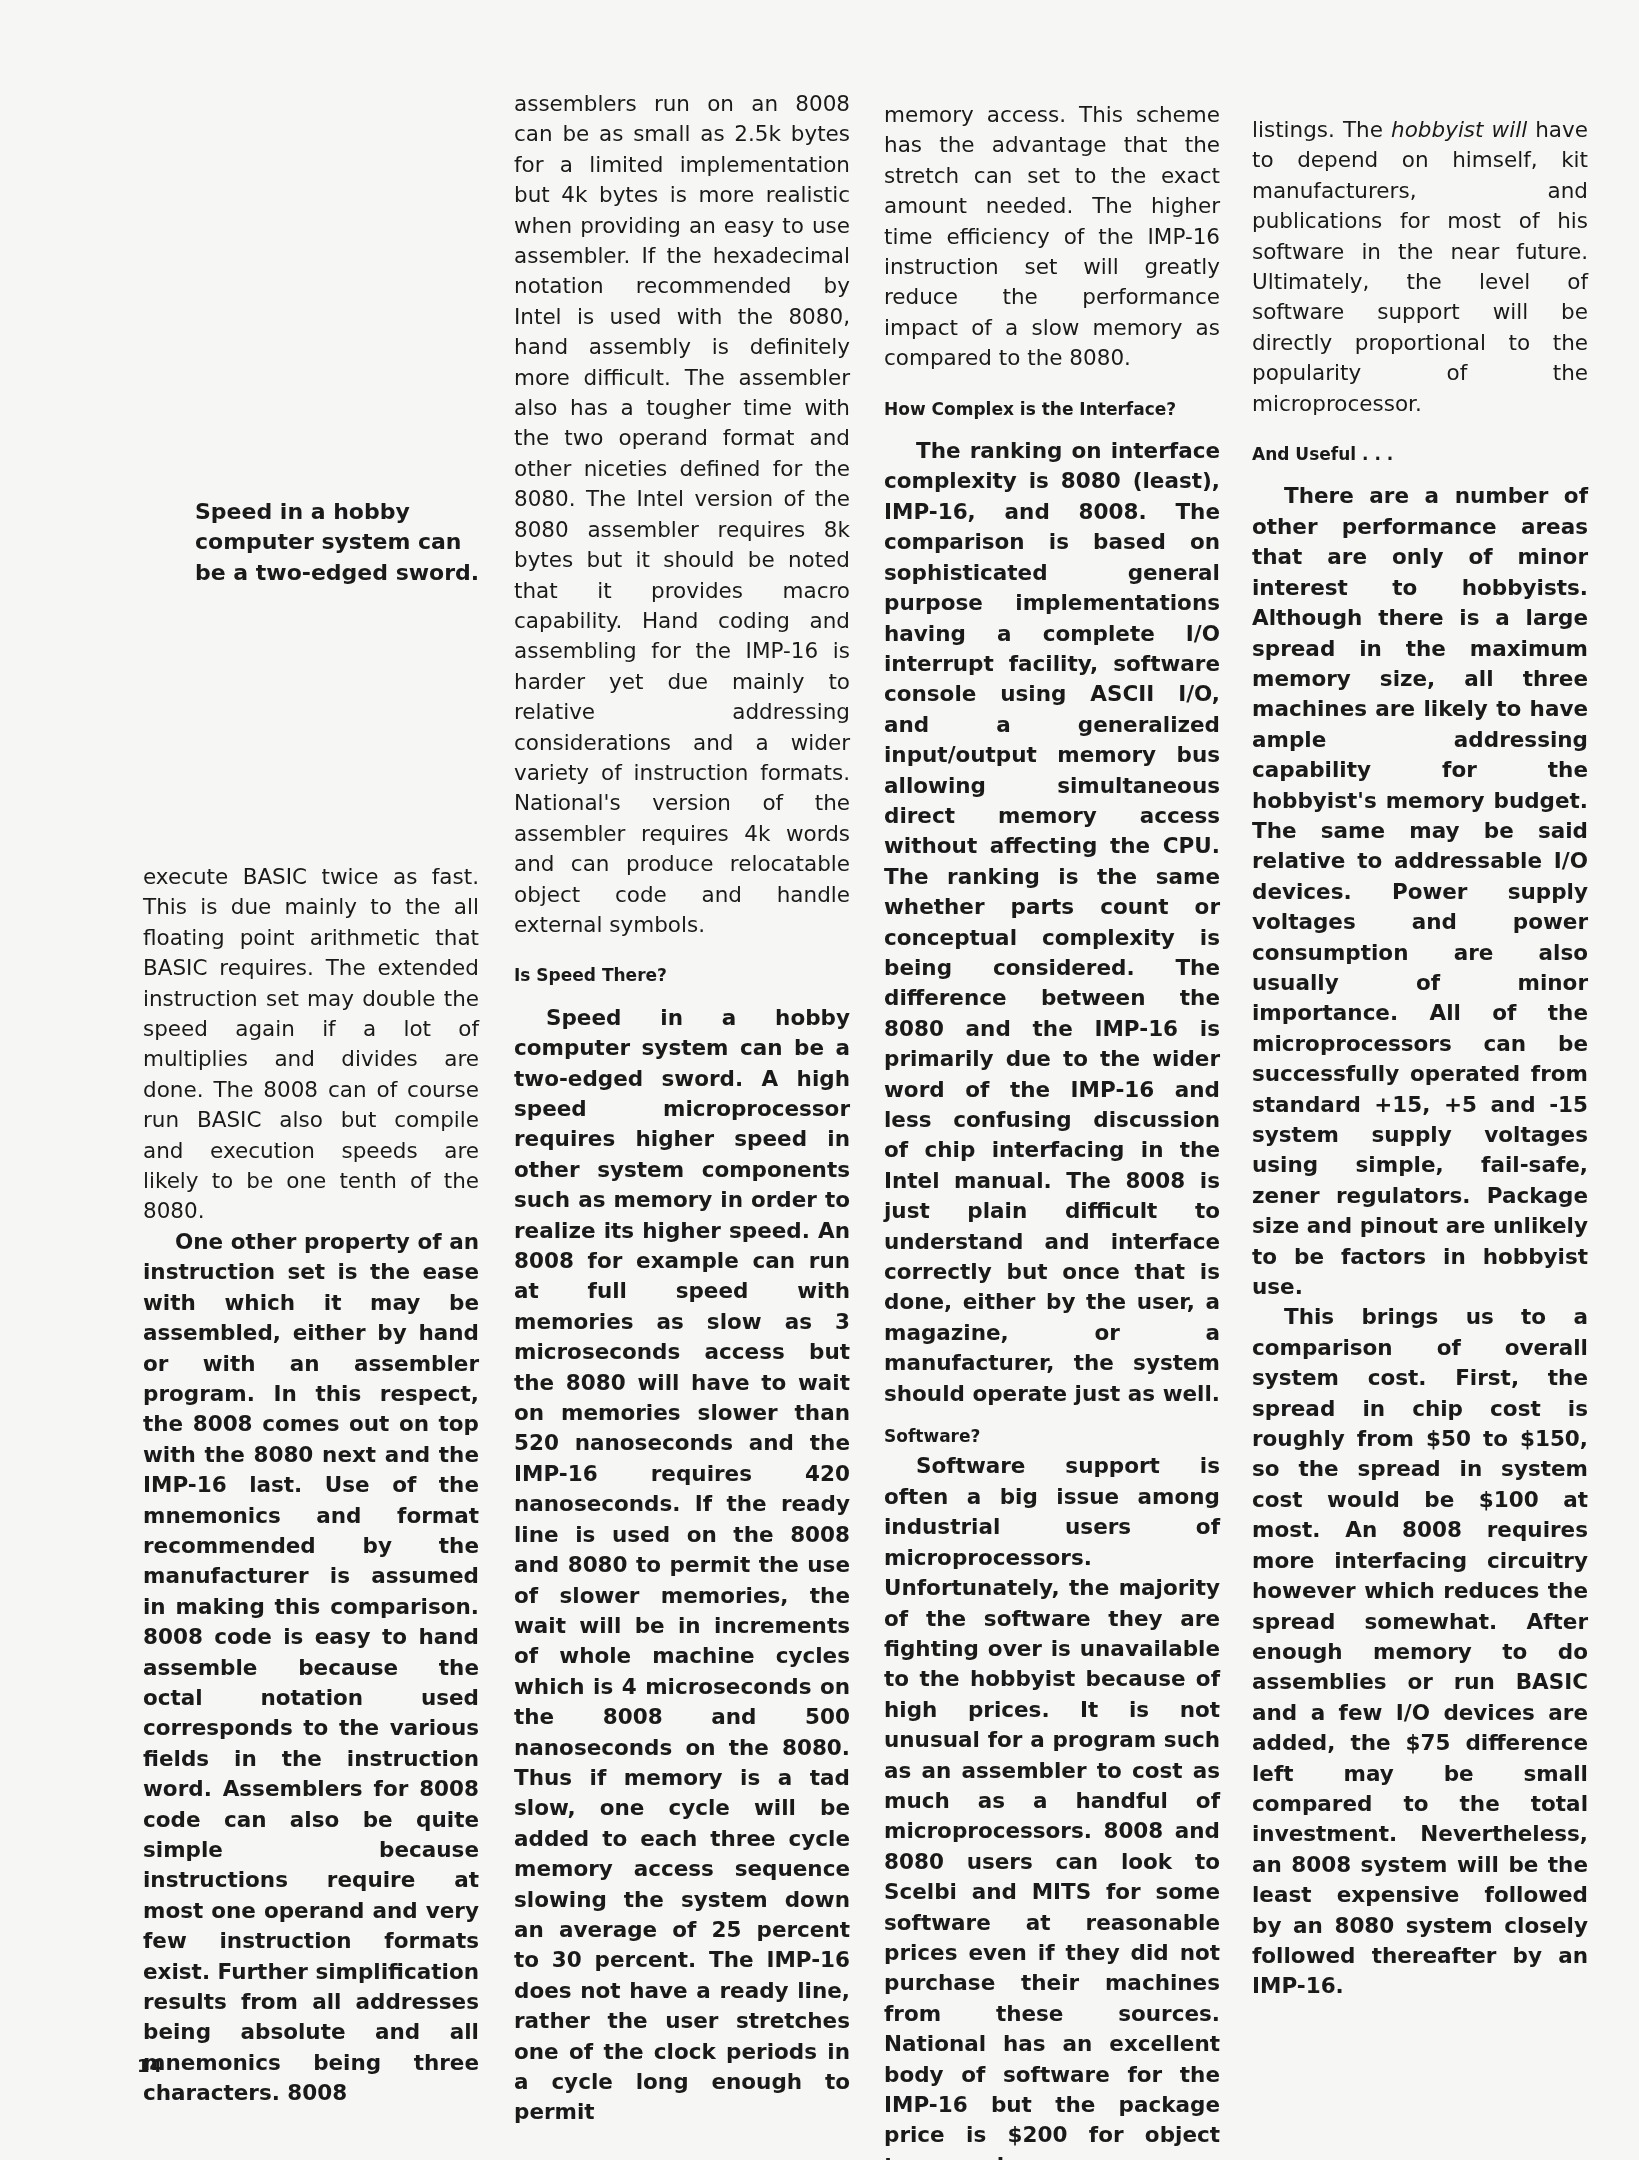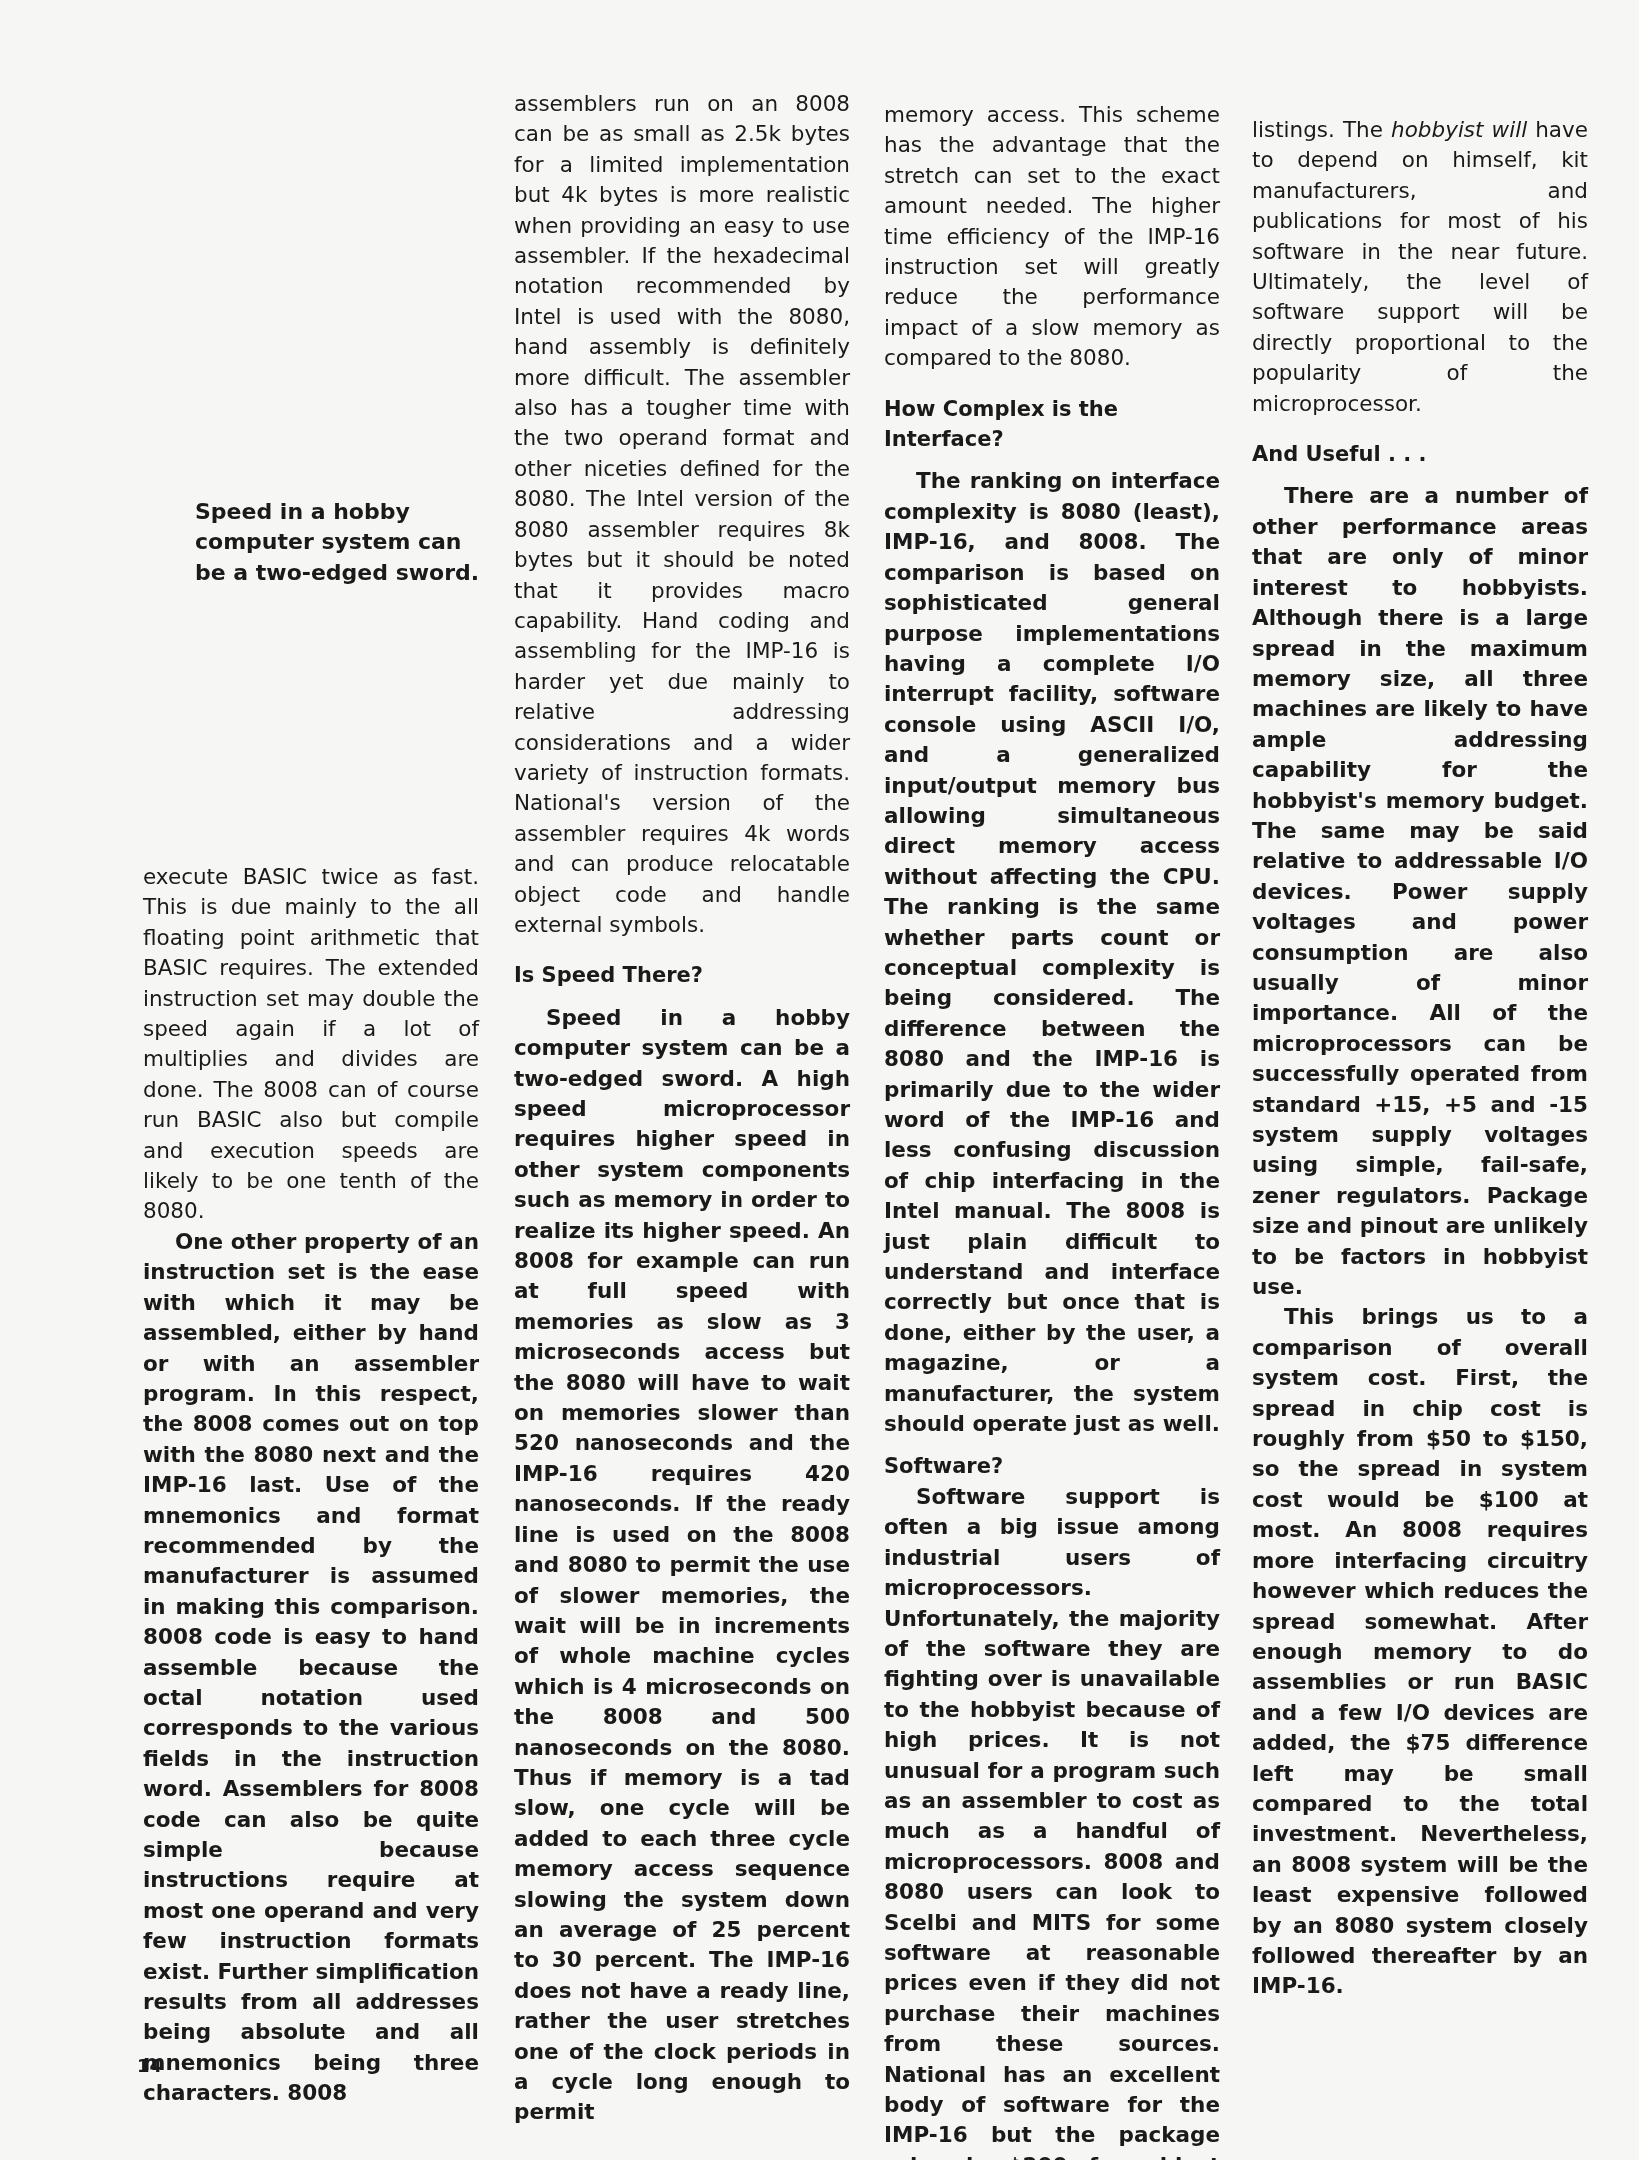--- a/index.html
+++ b/index.html
@@ -15,21 +15,21 @@
     position: absolute;
     width: 336px;
     font-size: 21.5px;
     line-height: 30.4px;
     text-align: justify;
     hyphens: none;
   }
   .col p { margin: 0; }
   .col p.indent { text-indent: 32px; font-weight: bold; }
   .col h3 {
-    margin: 0; font-size: 21px; font-weight: bold;
+    margin: 0; font-size: 17px; font-weight: bold;
     line-height: 30.4px; text-align: left;
   }
   .gap { height: 12px; }
   .gap-lg { height: 20px; }
   #col1-pull {
     position: absolute; left: 195px; top: 497px; width: 300px;
     font-size: 22px; line-height: 30.4px; font-weight: bold; text-align: left;
   }
   #col1 { left: 143px; top: 862px; }
   #col2 { left: 514px; top: 89px; }

